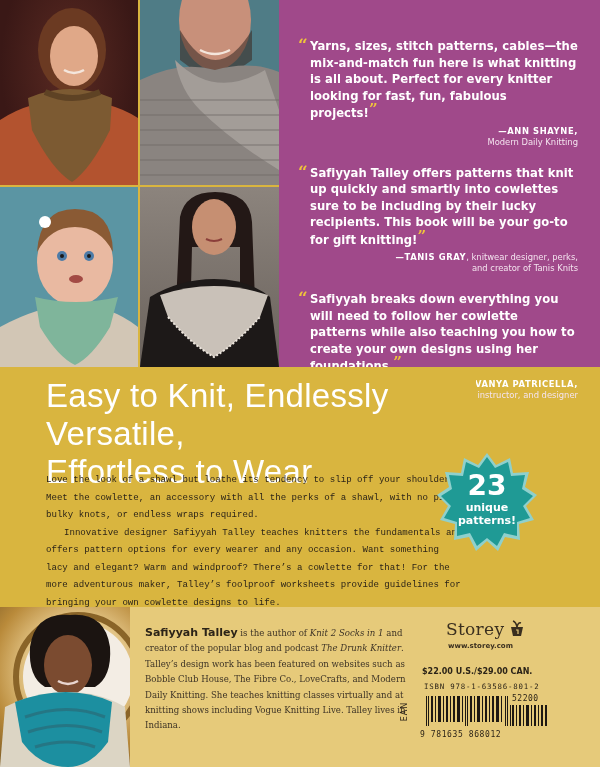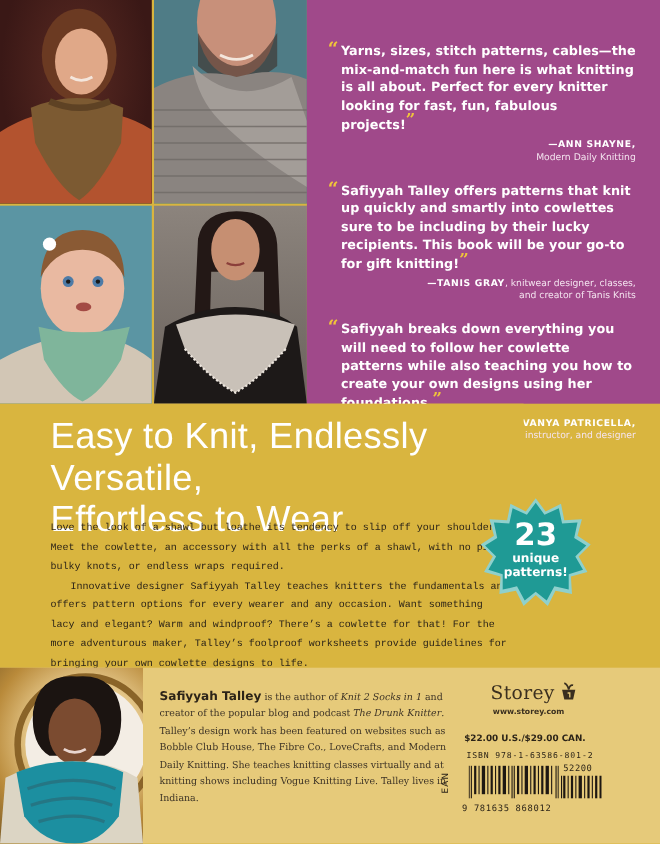--- a/index.html
+++ b/index.html
@@ -117,21 +117,21 @@
     <div class="quote-text"><span>Yarns, sizes, stitch patterns, cables—the mix-and-match fun here is what knitting is all about. Perfect for every knitter looking for fast, fun, fabulous projects!</span><span class="qclose">”</span></div>
     <div class="attrib">
       <span class="name">—ANN SHAYNE,</span><br>
       <span>Modern Daily Knitting</span>
     </div>
   </div>
   <div class="quote">
     <span class="qopen">“</span>
     <div class="quote-text"><span>Safiyyah Talley offers patterns that knit up quickly and smartly into cowlettes sure to be including by their lucky recipients. This book will be your go-to for gift knitting!</span><span class="qclose">”</span></div>
     <div class="attrib">
-      <span class="name">—TANIS GRAY</span><span>, knitwear designer, classes,</span><br>
+      <span class="name">—TANIS GRAY</span><span>, knitwear designer, perks,</span><br>
       <span>and creator of Tanis Knits</span>
     </div>
   </div>
   <div class="quote">
     <span class="qopen">“</span>
     <div class="quote-text"><span>Safiyyah breaks down everything you will need to follow her cowlette patterns while also teaching you how to create your own designs using her foundations.</span><span class="qclose">”</span></div>
     <div class="attrib">
       <span class="name">—LAVANYA PATRICELLA,</span><br>
       <span>fiber artist, knitting instructor, and designer</span>
     </div>

